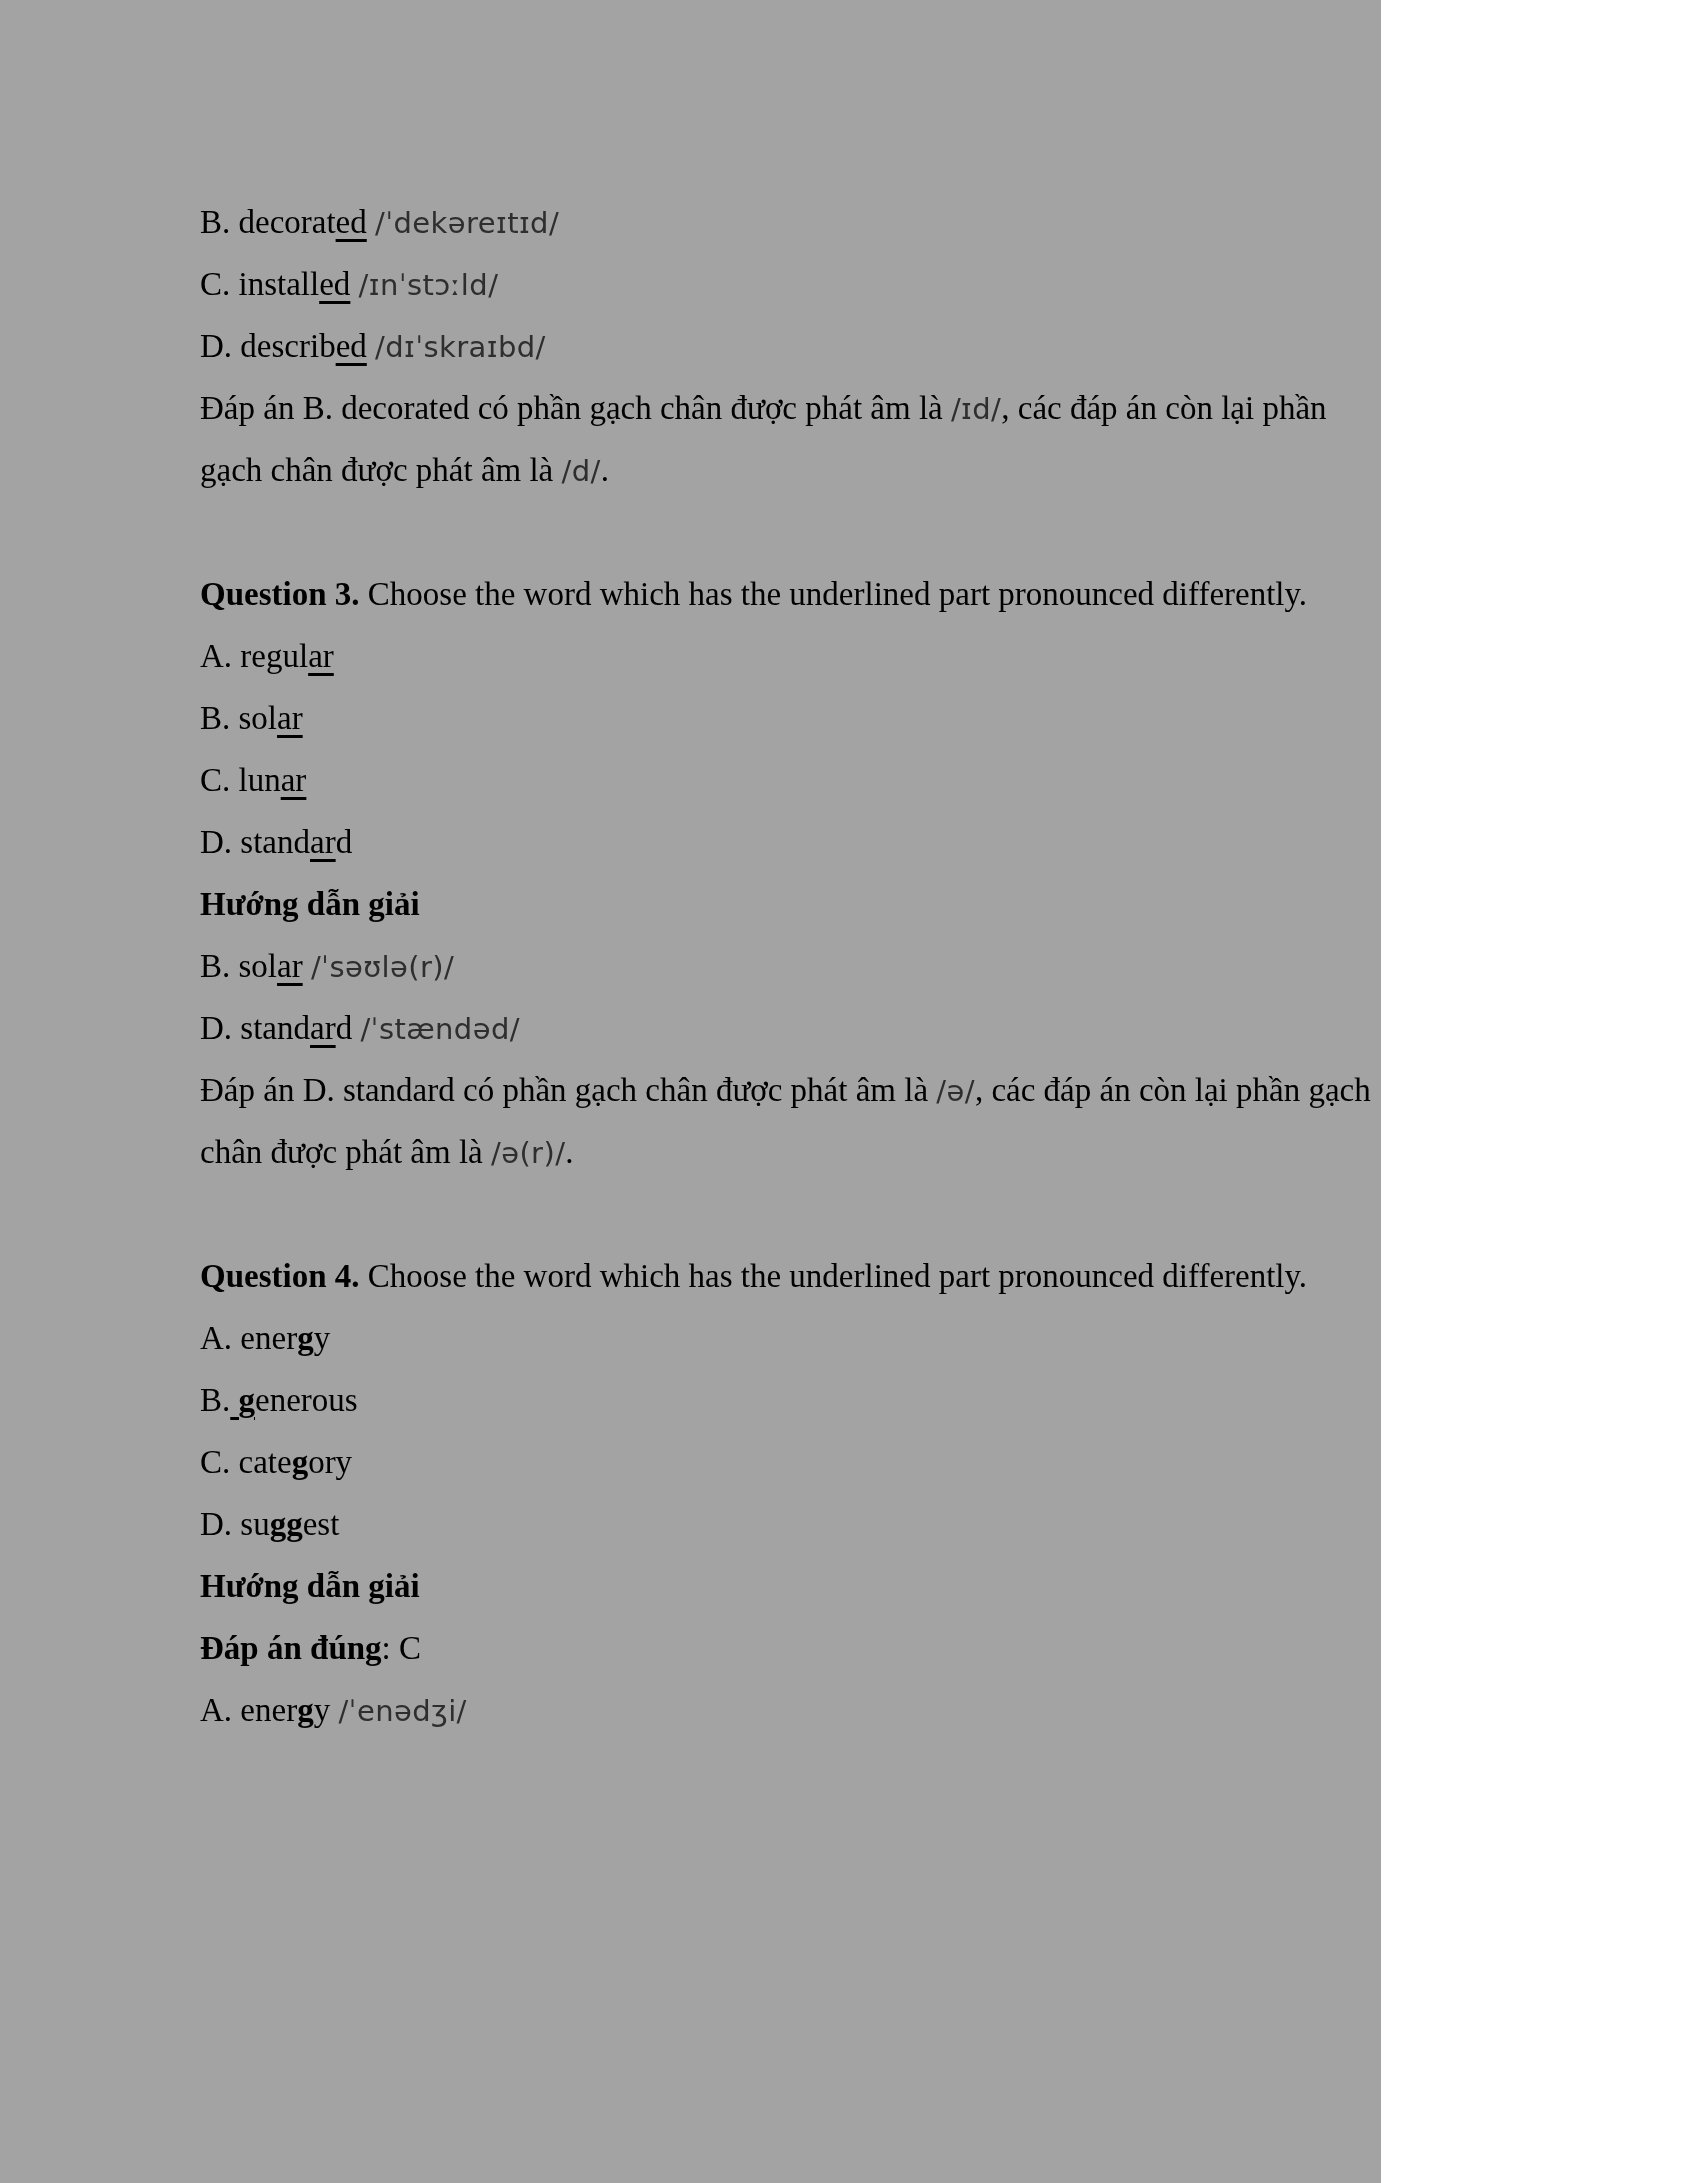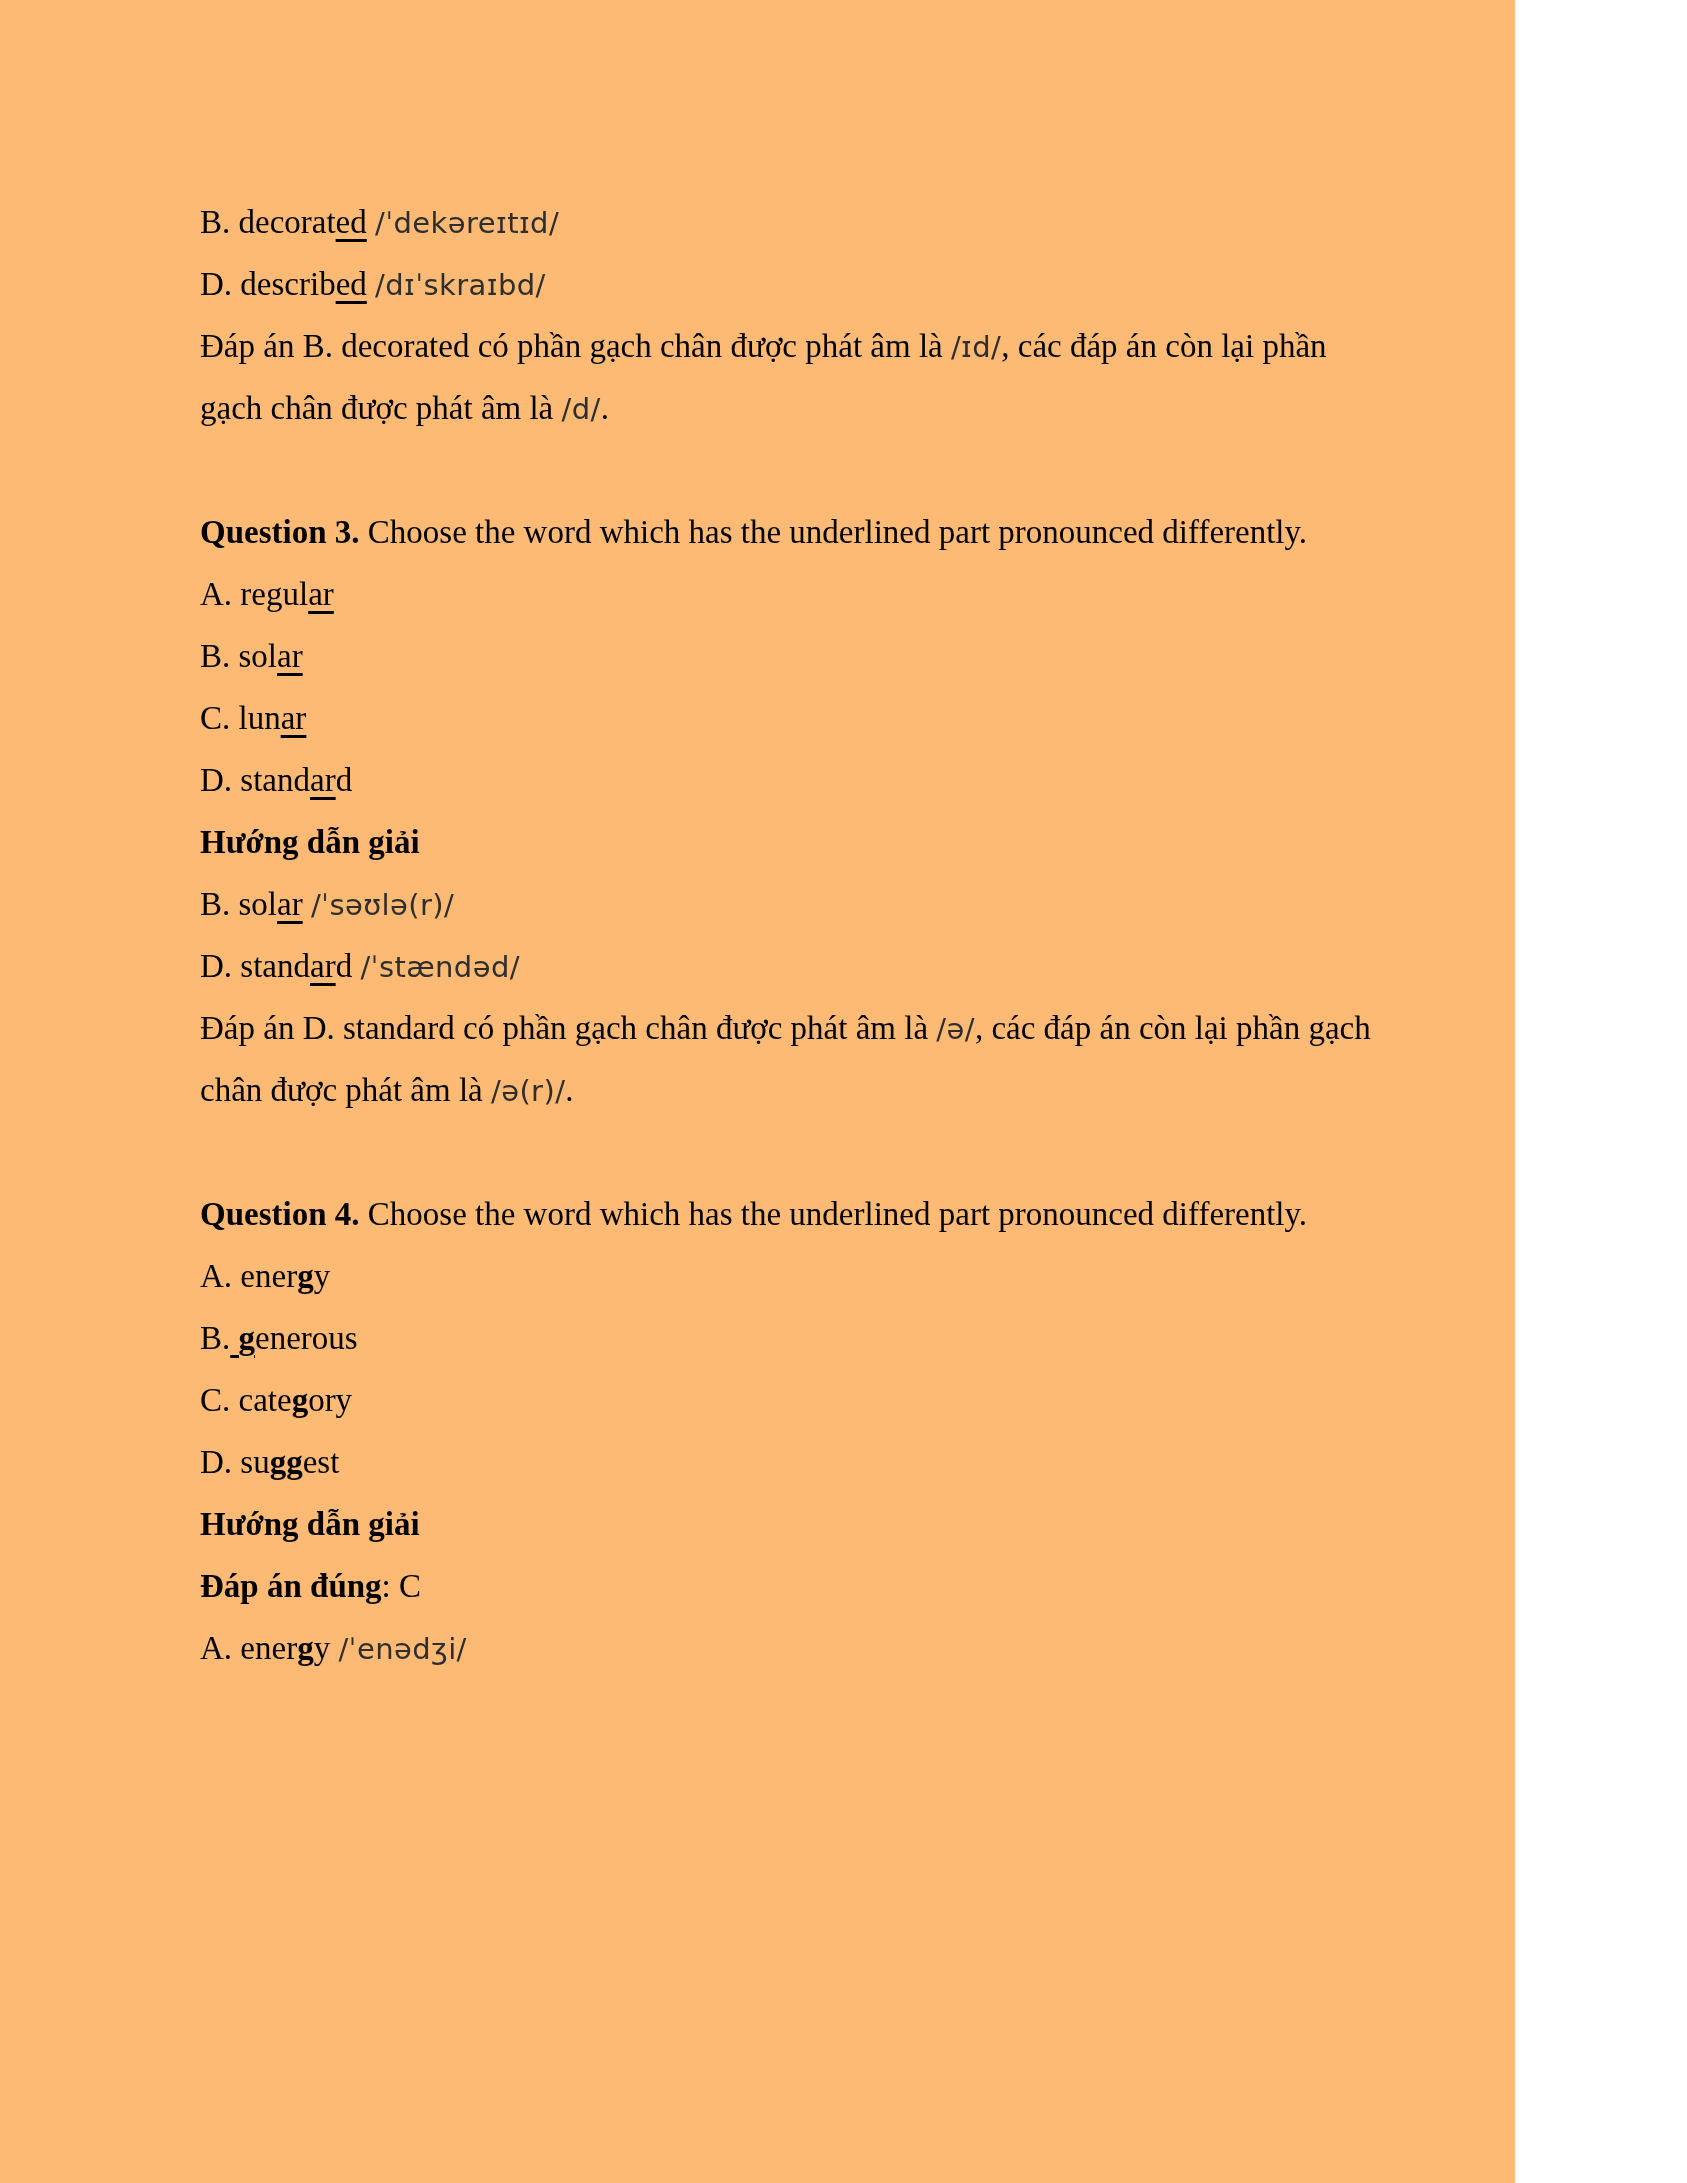--- a/index.html
+++ b/index.html
@@ -11,25 +11,25 @@
     width: 1687px;
     height: 2183px;
     position: relative;
     overflow: hidden;
     font-family: "Liberation Serif", "DejaVu Serif", serif;
     color: #000000;
   }
   .page {
     position: absolute;
     left: 0; top: 0;
-    width: 1515px;
+    width: 1381px;
     height: 2183px;
     box-sizing: border-box;
     padding: 191px 200px 0 200px;
-    background: #fdba74;
+    background: #a3a3a3;
   }
   .line {
     height: 62px;
     line-height: 62px;
     font-size: 33px;
     white-space: nowrap;
   }
   .line.justify {
     white-space: nowrap;
     text-align: justify;
@@ -54,20 +54,21 @@
     font-size: 29px;
     color: #2e2e2e;
     letter-spacing: 0.4px;
   }
 </style>
 </head>
 <body>
 
 <div class="page">
     <div class="line"><span class="run">B. decorat</span><span class="run underline">ed</span><span class="run"> </span><span class="run ipa">/ˈdekəreɪtɪd/</span></div>
+    <div class="line"><span class="run">C. install</span><span class="run underline">ed</span><span class="run"> </span><span class="run ipa">/ɪnˈstɔːld/</span></div>
     <div class="line"><span class="run">D. describ</span><span class="run underline">ed</span><span class="run"> </span><span class="run ipa">/dɪˈskraɪbd/</span></div>
     <div class="line justify"><span class="run">Đáp án B. decorated có phần gạch chân được phát âm là </span><span class="run ipa">/ɪd/</span><span class="run">, các đáp án còn lại phần</span></div>
     <div class="line"><span class="run">gạch chân được phát âm là </span><span class="run ipa">/d/</span><span class="run">.</span></div>
     <div class="line blank"></div>
     <div class="line"><span class="run bold">Question 3.</span><span class="run"> Choose the word which has the underlined part pronounced differently.</span></div>
     <div class="line"><span class="run">A. regul</span><span class="run underline">ar</span></div>
     <div class="line"><span class="run">B. sol</span><span class="run underline">ar</span></div>
     <div class="line"><span class="run">C. lun</span><span class="run underline">ar</span></div>
     <div class="line"><span class="run">D. stand</span><span class="run underline">ar</span><span class="run">d</span></div>
     <div class="line"><span class="run bold">Hướng dẫn giải</span></div>

